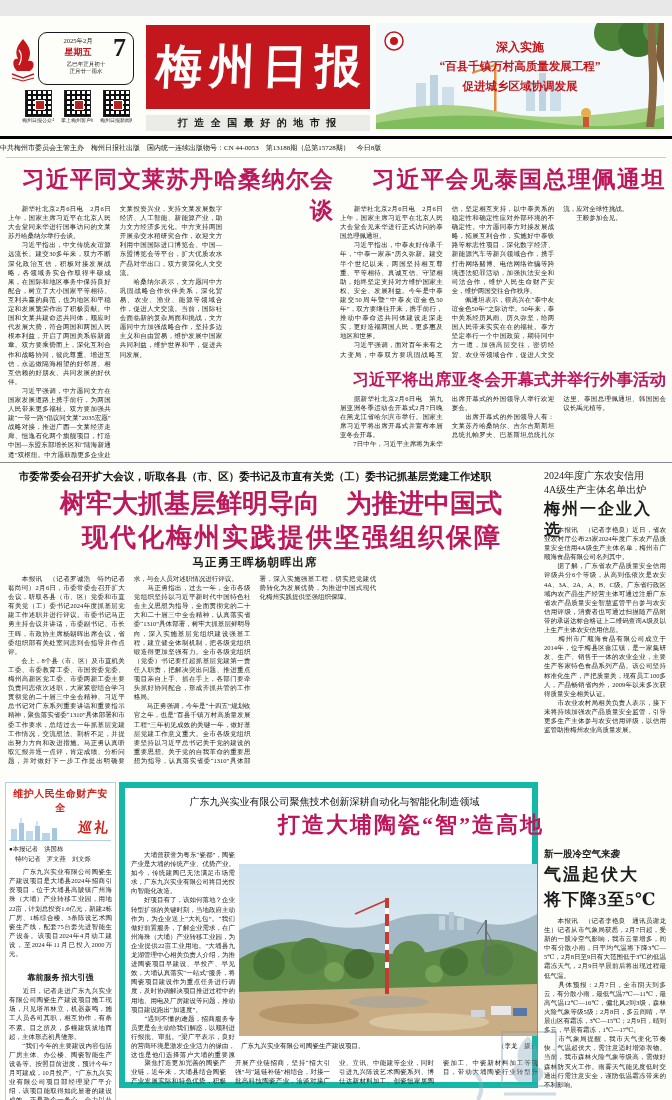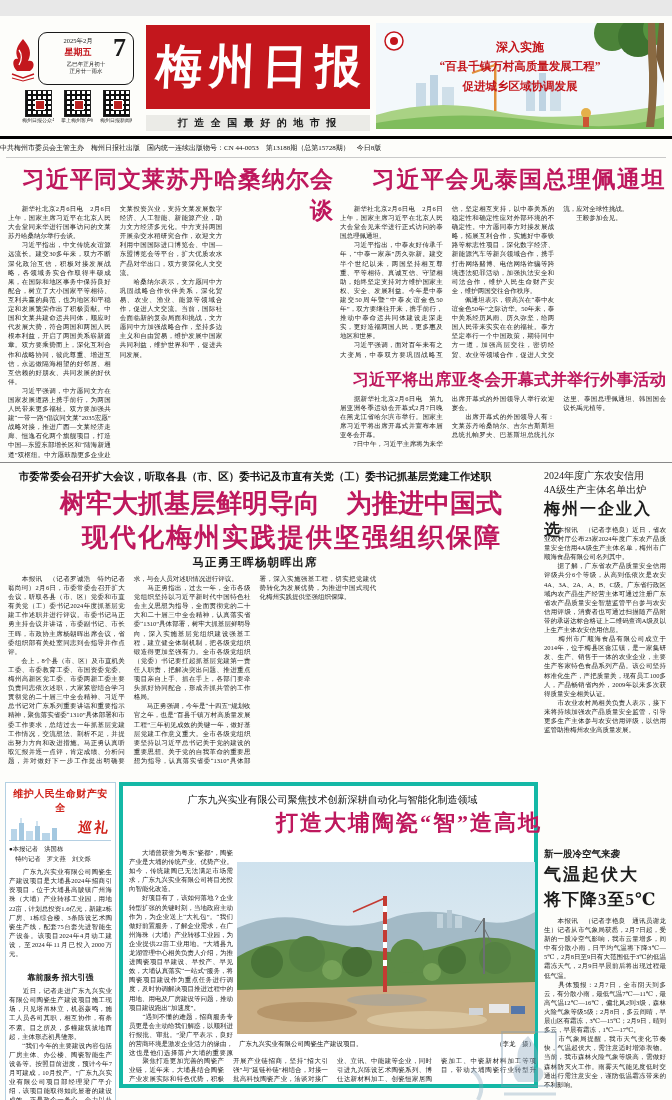--- a/index.html
+++ b/index.html
@@ -38,21 +38,21 @@
   .kicker{text-align:center;color:#111;}
   .byline-strong{font-weight:bold;text-align:center;}
   
   .invest-box{border:1px solid #b3d0e2;box-sizing:border-box;padding:4px 3px;background:#fff;}
   .invest-title{color:#cf2018;font-weight:bold;font-size:10px;text-align:center;letter-spacing:.5px;}
   .xunli{position:relative;height:24px;margin:2px 0 3px;}
   .xunli-text{position:absolute;right:2px;top:2px;color:#cf2018;font-weight:bold;font-size:14px;
               letter-spacing:2px;transform:skewX(-8deg);}
   .inv-byline{font-size:6.3px;line-height:1.6;color:#222;}
   .inv-sub{font-size:8px;font-weight:bold;text-align:center;margin:3px 0;}
-  .cer-box{border:4px solid #14b8a6;box-sizing:border-box;background:#fff;}
+  .cer-box{border:6px solid #14b8a6;box-sizing:border-box;background:#fff;}
   .caption{font-size:6.5px;color:#111;}
   .watermark{opacity:.38;pointer-events:none;}
   .hairline{background:#c9c9c9;height:1px;}
 </style>
 </head>
 <body>
 
 <div class="page">
 
   <div class="abs" style="left:10px;top:22px;width:26px;height:44px;">

